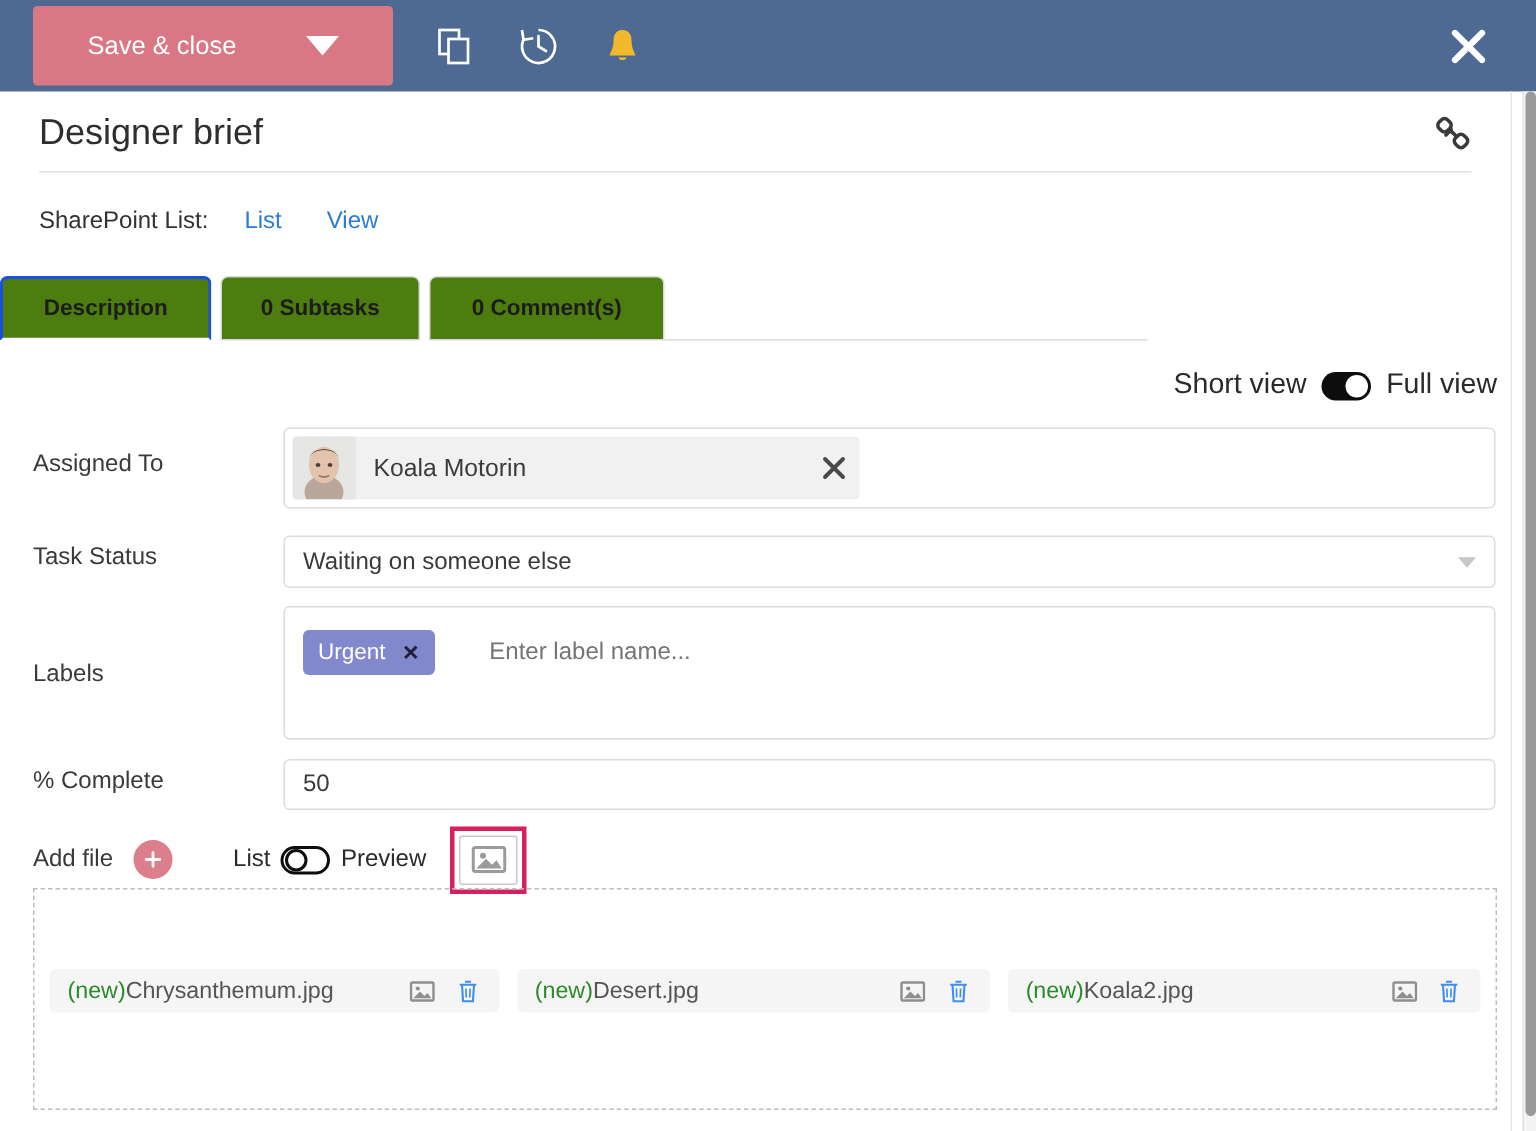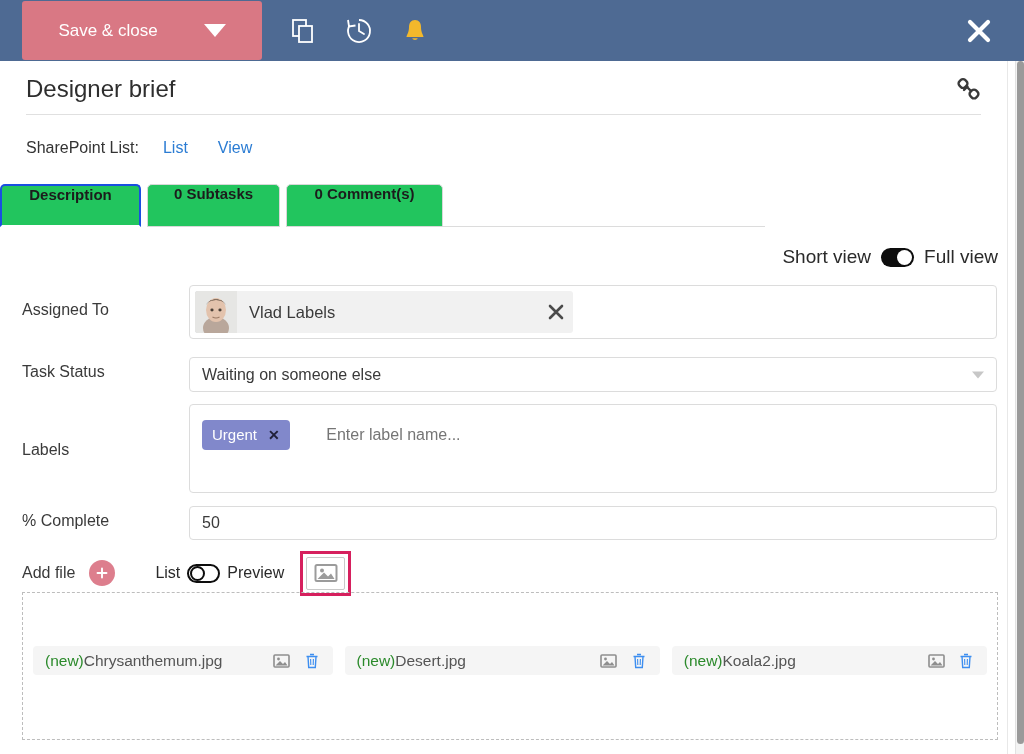--- a/index.html
+++ b/index.html
@@ -12,21 +12,21 @@
   .app { position: relative; width: 1024px; height: 754px; background: #fff; }
 
   
   .header {
     position: absolute; left: 0; top: 0; width: 1024px; height: 61px;
     background: #4e6a93;
     display: flex; align-items: center;
   }
   .save-btn {
     margin-left: 22px;
-    width: 240px; height: 59px;
+    width: 240px; height: 53px;
     background: #d97884;
     border: none; border-radius: 3px;
     color: #ffffff;
     font-size: 17px;
     font-family: "Liberation Sans", sans-serif;
     display: flex; align-items: center; justify-content: center;
     cursor: pointer; position: relative;
   }
   .save-btn .save-label { flex: 0 0 auto; margin-right: 46px; }
   .caret-down {
@@ -71,24 +71,24 @@
     color: #2b7cd3; margin-left: 24px; cursor: pointer; text-decoration: none;
   }
   .spform-link.view { margin-left: 30px; }
 
   
   .tabs {
     position: absolute; left: 0; top: 184px; width: 1007px; height: 43px;
   }
   .tab {
     position: absolute; top: 0; height: 43px;
-    background: #22c55e;
+    background: #4d7c0f;
     border: 1px solid #d8d8d8;
     border-radius: 5px 5px 0 0;
-    display: flex; justify-content: center;
+    display: flex; align-items: center; justify-content: center;
     font-size: 15px; font-weight: bold; color: #1c1c1c;
     cursor: pointer;
   }
   .tab.active {
     border: 2px solid #1a4fe0;
     border-bottom: 2px solid #ffffff;
     z-index: 3;
   }
   .tab-desc { left: 0px; width: 141px; }
   .tab-sub  { left: 147px; width: 133px; }
@@ -343,21 +343,21 @@
             <svg width="42" height="42" viewBox="0 0 42 42">
               <rect width="42" height="42" fill="#e6e6e4"></rect>
               <ellipse cx="21" cy="37" rx="13" ry="11" fill="#b9a79b"></ellipse>
               <ellipse cx="21" cy="19" rx="10" ry="12" fill="#e3c3ad"></ellipse>
               <path d="M11 16 C11 6 31 6 31 16 C31 12 27 9 21 9 C15 9 11 12 11 16 Z" fill="#2c2319"></path>
               <ellipse cx="17" cy="19" rx="1.6" ry="1.4" fill="#4b4038"></ellipse>
               <ellipse cx="25" cy="19" rx="1.6" ry="1.4" fill="#4b4038"></ellipse>
               <path d="M17.5 26 Q21 28 24.5 26" stroke="#9c7b66" stroke-width="1.2" fill="none"></path>
             </svg>
           </div>
-          <span class="person-name">Vlad Labels</span>
+          <span class="person-name">Koala Motorin</span>
           <span class="chip-x">
             <svg width="18" height="18" viewBox="0 0 18 18">
               <path d="M3 3 L15 15 M15 3 L3 15" stroke="#4a4a4a" stroke-width="2.6" stroke-linecap="round"></path>
             </svg>
           </span>
         </div>
       </div>
     </div>
   </div>
 

